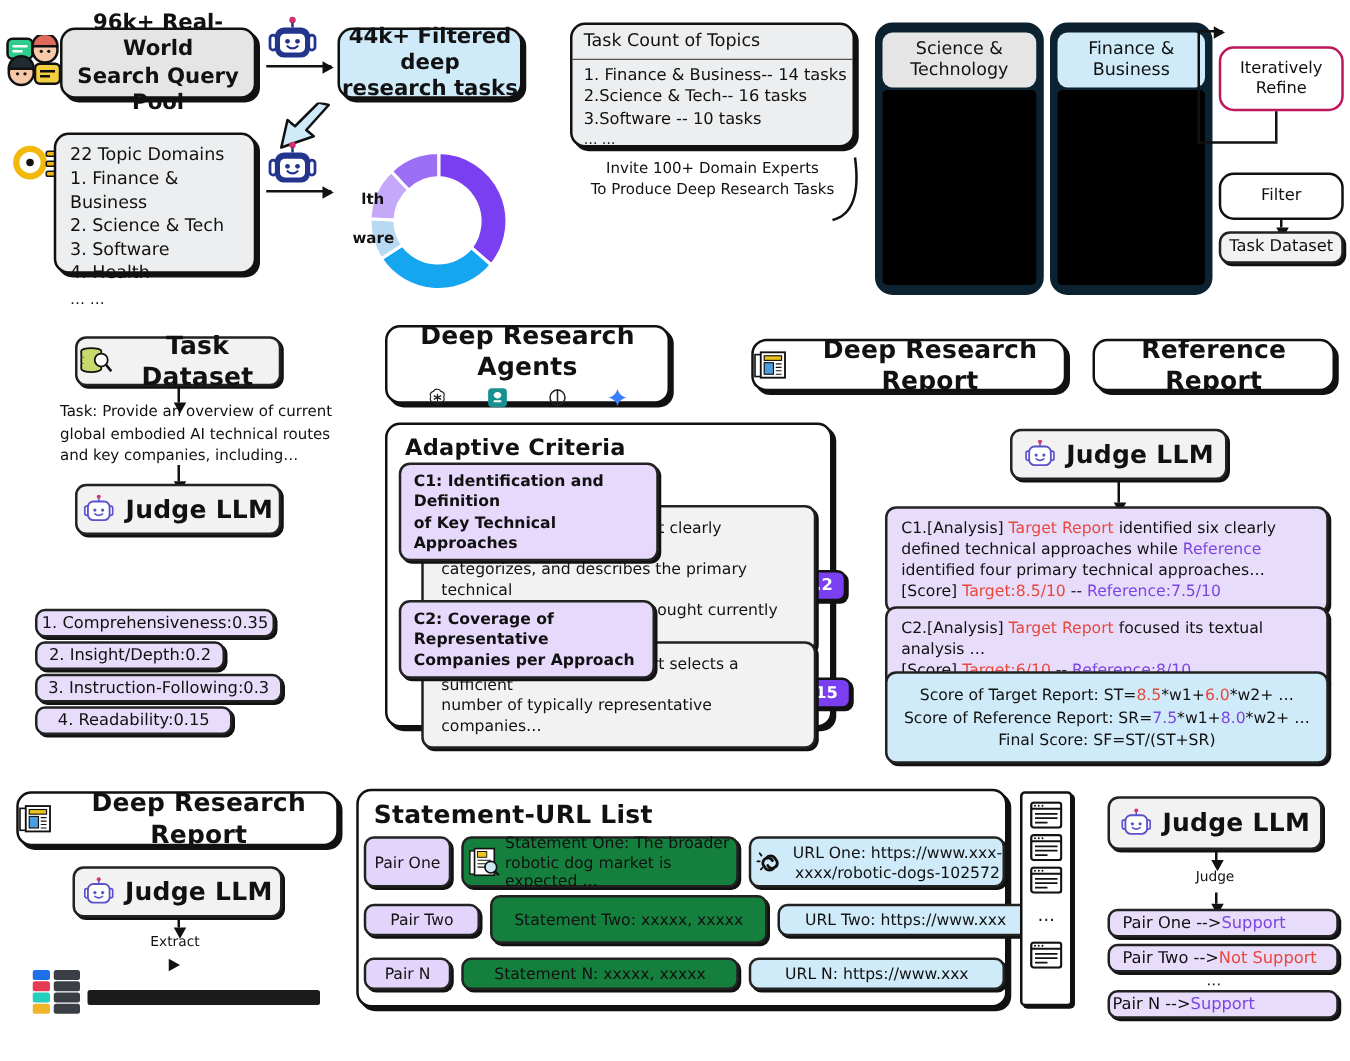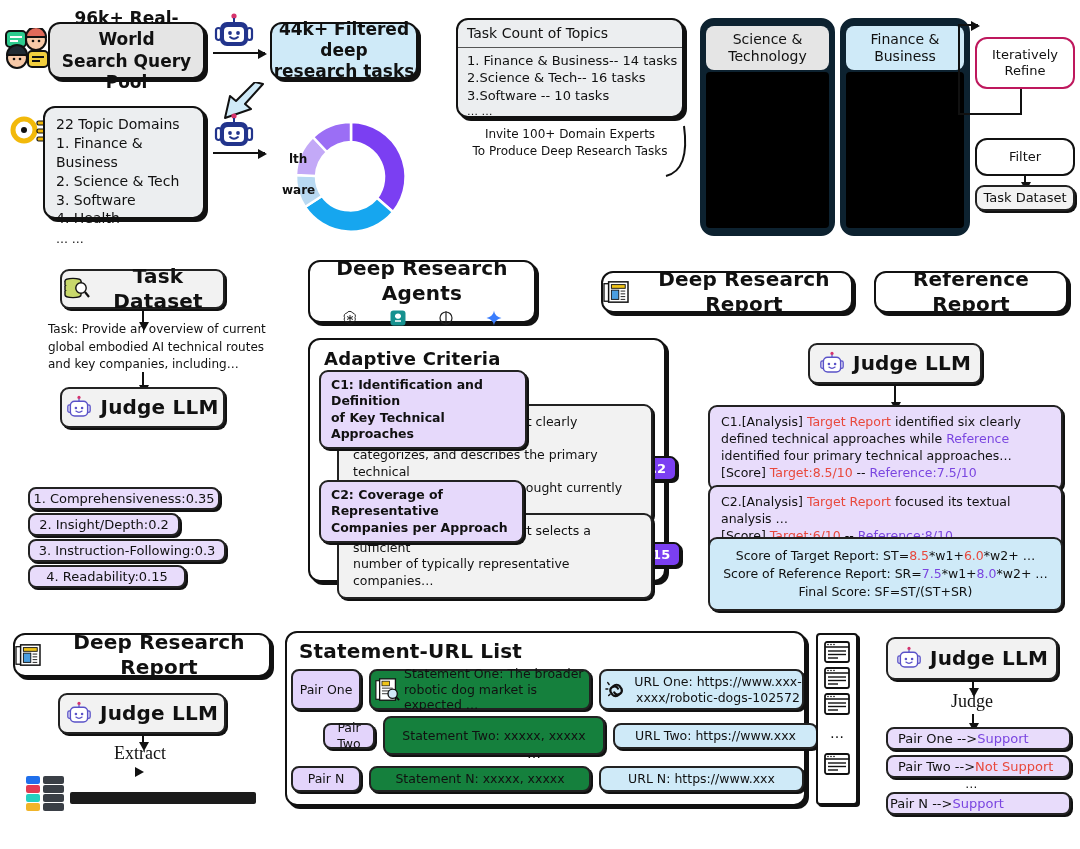--- a/index.html
+++ b/index.html
@@ -49,21 +49,21 @@
 
   .dark-col {
     background:#0d2230;
     border:2.5px solid #0d2230;
     border-radius:14px;
   }
   .dark-fill { background:#000; }
 
   .title-lg { font-size:20px; font-weight:600; letter-spacing:.2px; }
   .title-md { font-size:17px; font-weight:600; }
-  .t15 { font-size:18px;font-family:Liberation Serif, serif; }
+  .t15 { font-size:11px; }
   .t14 { font-size:14px; }
   .t13 { font-size:13px; }
   .t12 { font-size:12px; }
   .t11 { font-size:11px; }
 
   .list { text-align:left; line-height:1.35; }
 
   
   .arrow-r {
     position:absolute; height:0;
@@ -571,21 +571,21 @@
             <line x1="5" y1="19" x2="6.5" y2="17.5"></line>
         </g>
       </svg>
     </span>
     <span style="white-space:pre-line;">URL One: https://www.xxx-
 xxxx/robotic-dogs-102572</span>
   </div>
 </div>
 
 <div class="srow" style="left:291px;top:716px;">
-  <div class="sbtn s-pair" style="width:52px;height:26px;margin-left:32px;">
+  <div class="sbtn s-pair" style="width:93px;height:26px;">
     <span>Pair Two</span>
   </div>
   <div class="sbtn s-stmt" style="width:222px;height:39px;justify-content:center;">
     <span>Statement Two: xxxxx, xxxxx</span>
   </div>
   <div class="sbtn s-url" style="width:205px;height:26px;">
     <span>URL Two: https://www.xxx</span>
   </div>
 </div>
 

